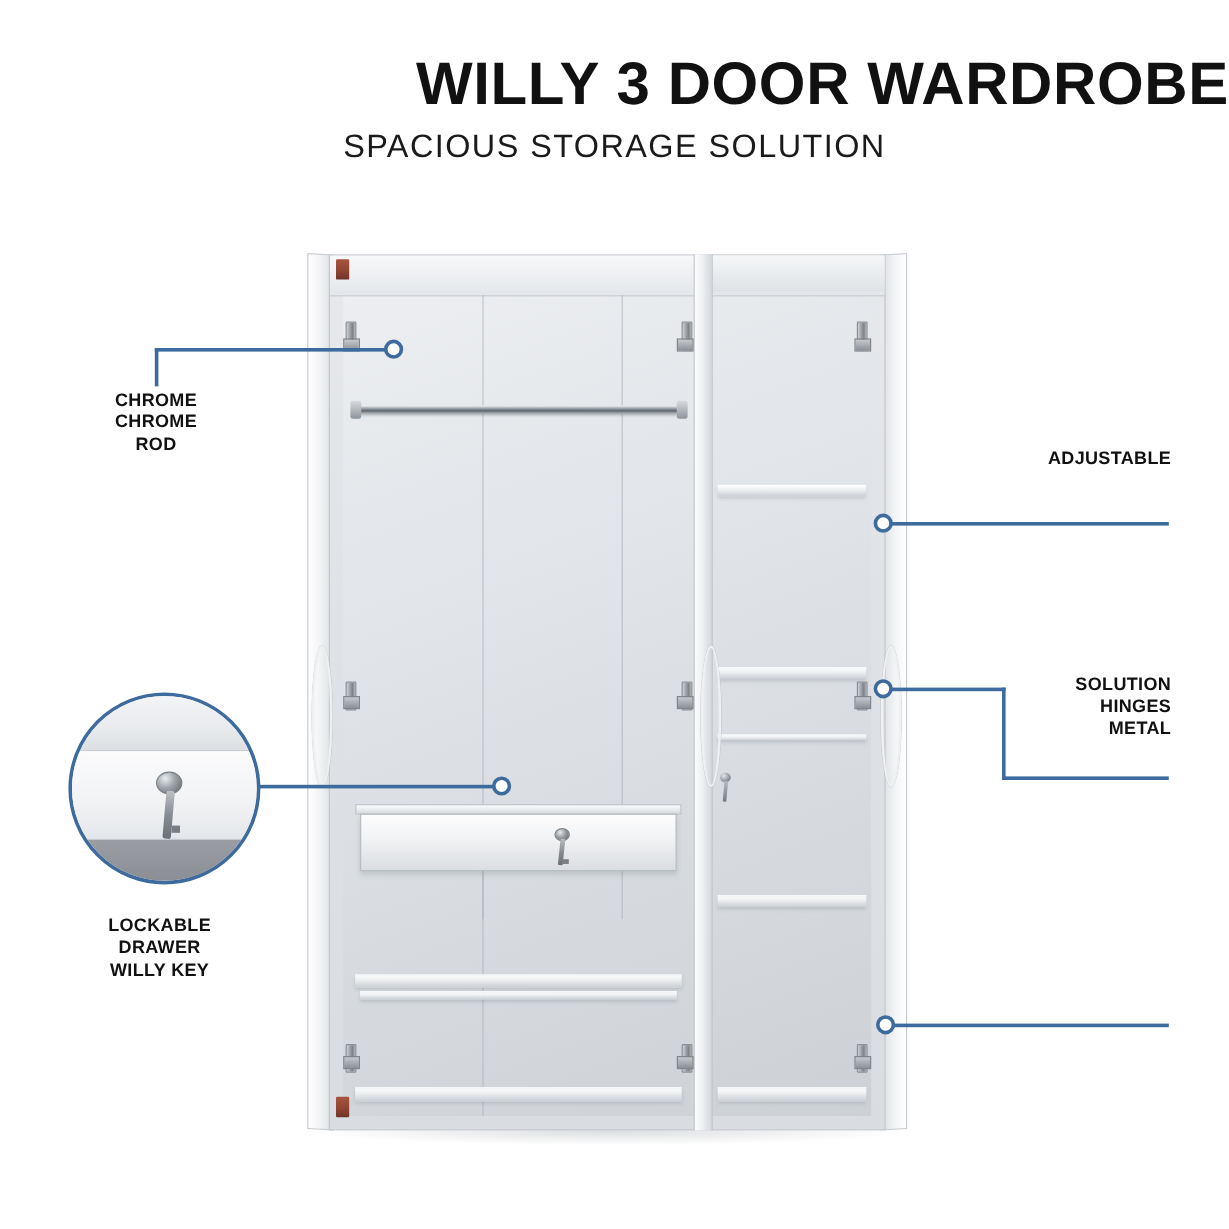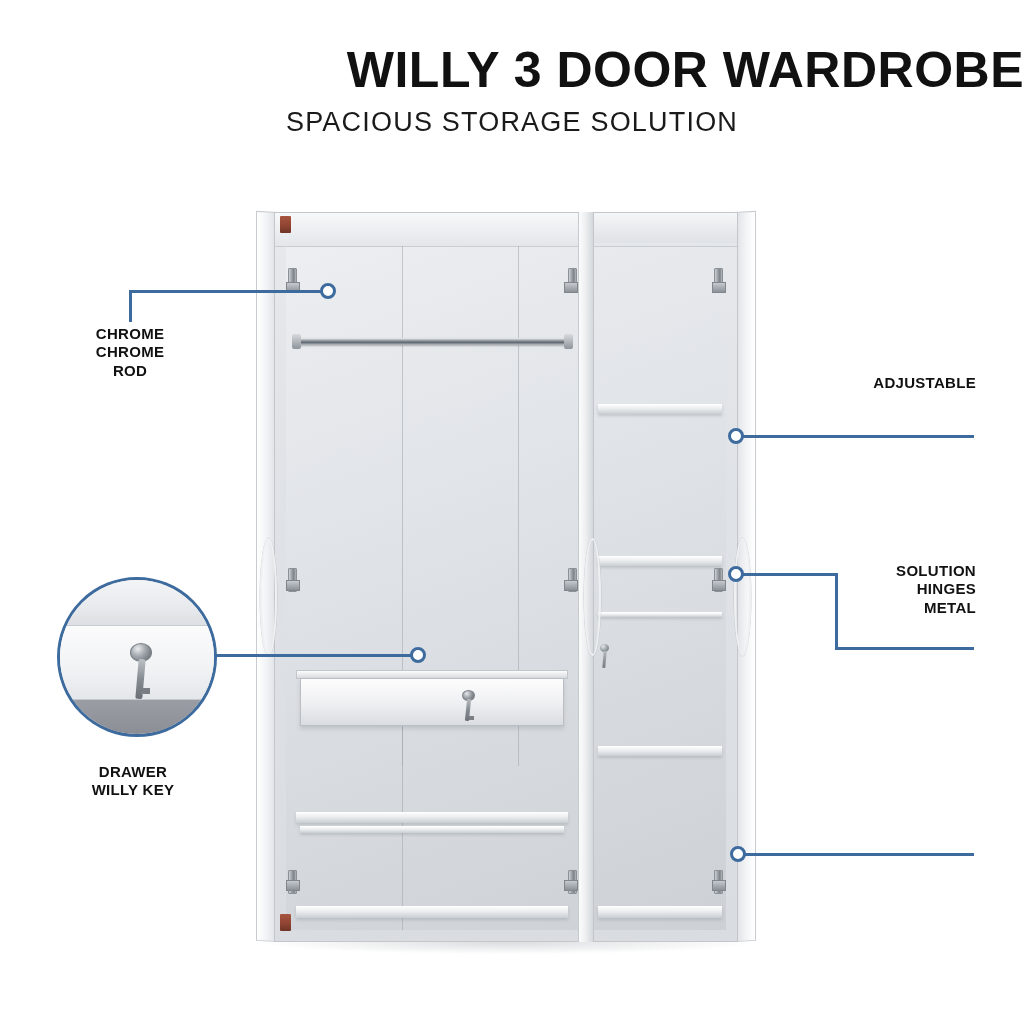--- a/index.html
+++ b/index.html
@@ -317,20 +317,21 @@
     <div class="mag-top"></div>
     <div class="mag-face"></div>
     <div class="mag-bottom"></div>
     <div class="mag-lock"></div>
     <div class="mag-key"></div>
     <div class="mag-key-bit"></div>
   </div>
   <div class="ln-h" style="left:215px; top:654px; width:207px;"></div>
   <div class="dot" style="left:410px; top:647px;"></div>
   <div class="label l-left" style="left:33px; top:763px; width:200px;">
+    <div>LOCKABLE</div>
     <div>DRAWER</div>
     <div>WILLY KEY</div>
   </div>
 
   <div class="dot" style="left:728px; top:428px;"></div>
   <div class="ln-h" style="left:742px; top:435px; width:232px;"></div>
   <div class="label l-right" style="left:740px; top:374px; width:236px;">
     <div>ADJUSTABLE</div>
   </div>
 

